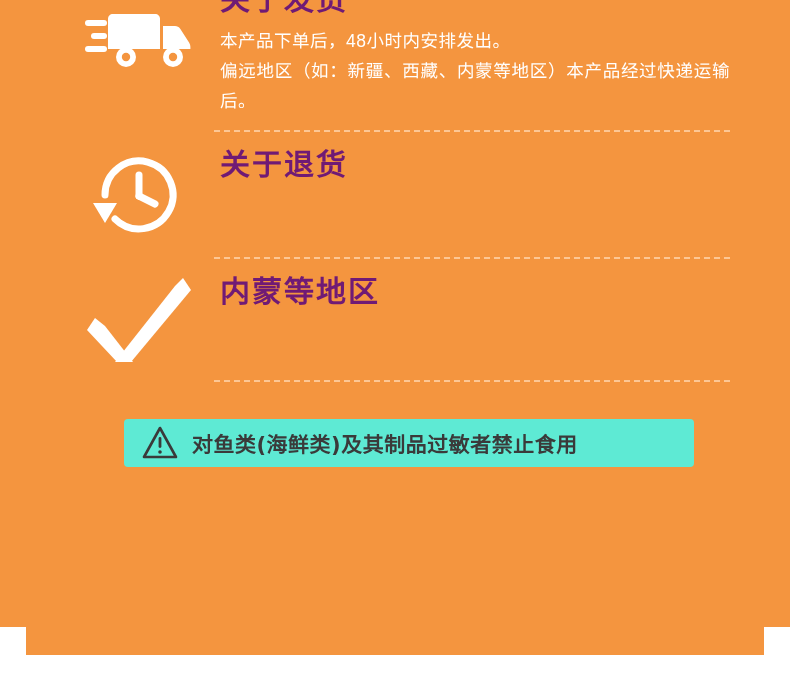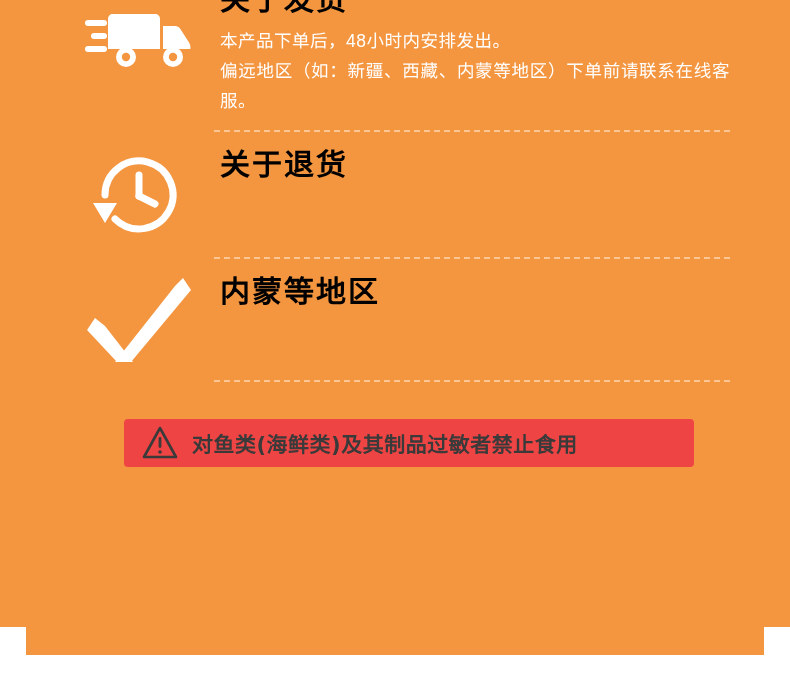--- a/index.html
+++ b/index.html
@@ -63,21 +63,21 @@
     align-items: center;
     box-sizing: border-box;
   }
   .text-col {
     flex: 1 1 auto;
     padding-left: 6px;
     box-sizing: border-box;
   }
   .sec-title {
     font-family: "DejaVu Sans", "Liberation Sans", sans-serif;
-    color: #000000;
+    color: #701a75;
     font-size: 30px;
     font-weight: bold;
     letter-spacing: 2px;
     line-height: 36px;
     margin: 0 0 8px 0;
   }
   .sec-body {
     color: #ffffff;
     font-size: 17.5px;
     line-height: 30px;
@@ -103,21 +103,21 @@
 
   
   .icon-svg { display: block; }
 
   
   .warning-wrap {
     padding: 22px 60px 0 124px;
     box-sizing: border-box;
   }
   .warning-bar {
-    background: #ef4444;
+    background: #5eead4;
     border-radius: 4px;
     height: 48px;
     display: flex;
     align-items: center;
     padding: 0 18px;
     box-sizing: border-box;
     width: 570px;
   }
   .warning-bar .w-icon {
     flex: 0 0 auto;
@@ -155,21 +155,21 @@
               <rect x="0" y="20" width="22" height="6" rx="3"></rect>
               <rect x="6" y="33" width="16" height="6" rx="3"></rect>
               <rect x="0" y="46" width="22" height="6" rx="3"></rect>
             </g>
           </svg>
         </span>
       </div>
       <div class="text-col">
         <h2 class="sec-title">关于发货</h2>
         <p class="sec-body">本产品下单后，48小时内安排发出。</p>
-        <p class="sec-body">偏远地区（如：新疆、西藏、内蒙等地区）下单前请联系在线客服。</p>
+        <p class="sec-body">偏远地区（如：新疆、西藏、内蒙等地区）本产品经过快递运输后。</p>
       </div>
     </div>
 
     <div class="divider"></div>
 
     <div class="section">
       <div class="icon-col">
         <span>
           <svg class="icon-svg" width="96" height="96" viewBox="0 0 96 96" aria-hidden="true">
             <g fill="none" stroke="#ffffff" stroke-width="7">

